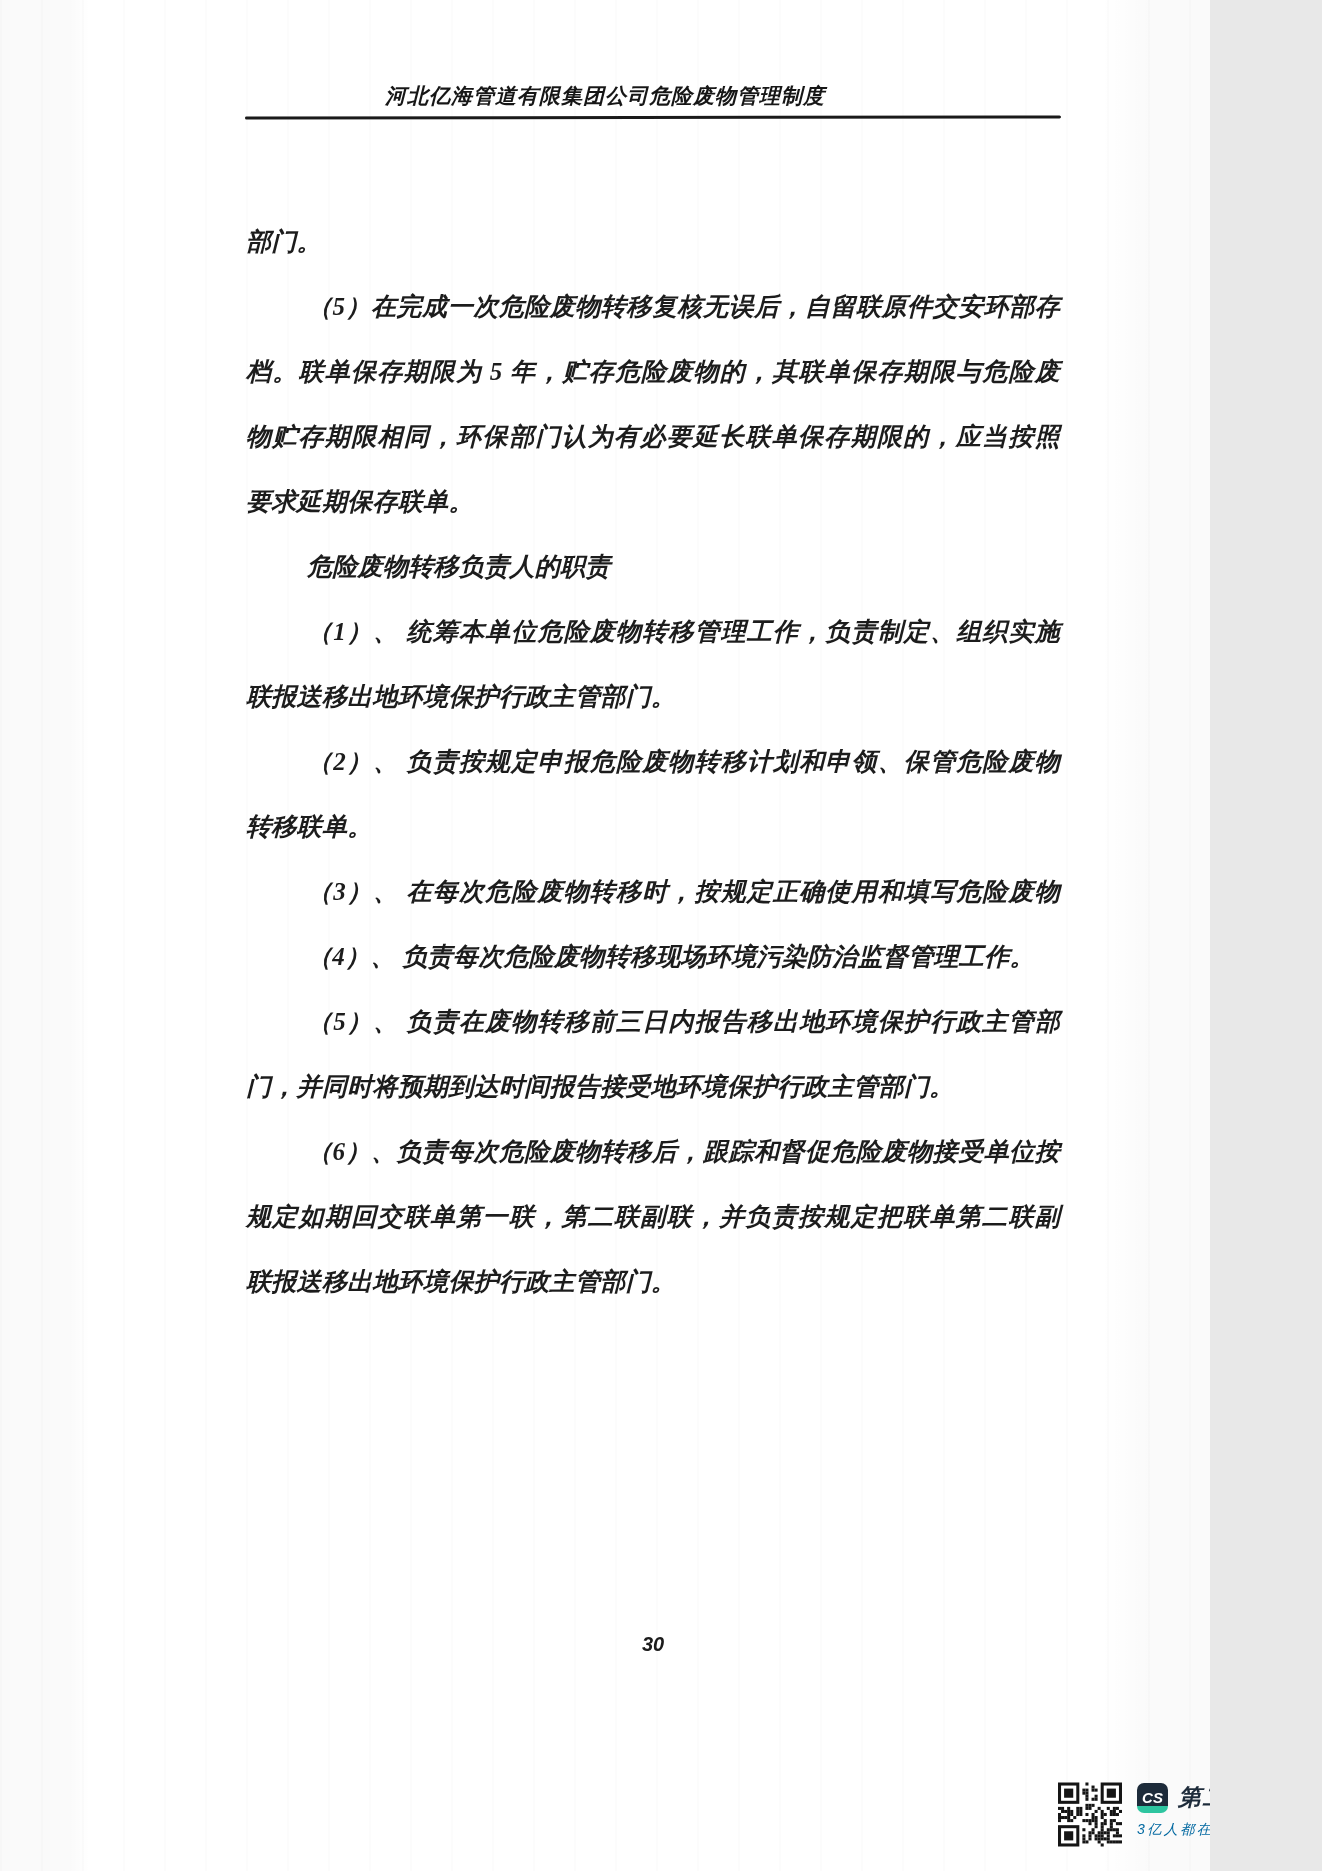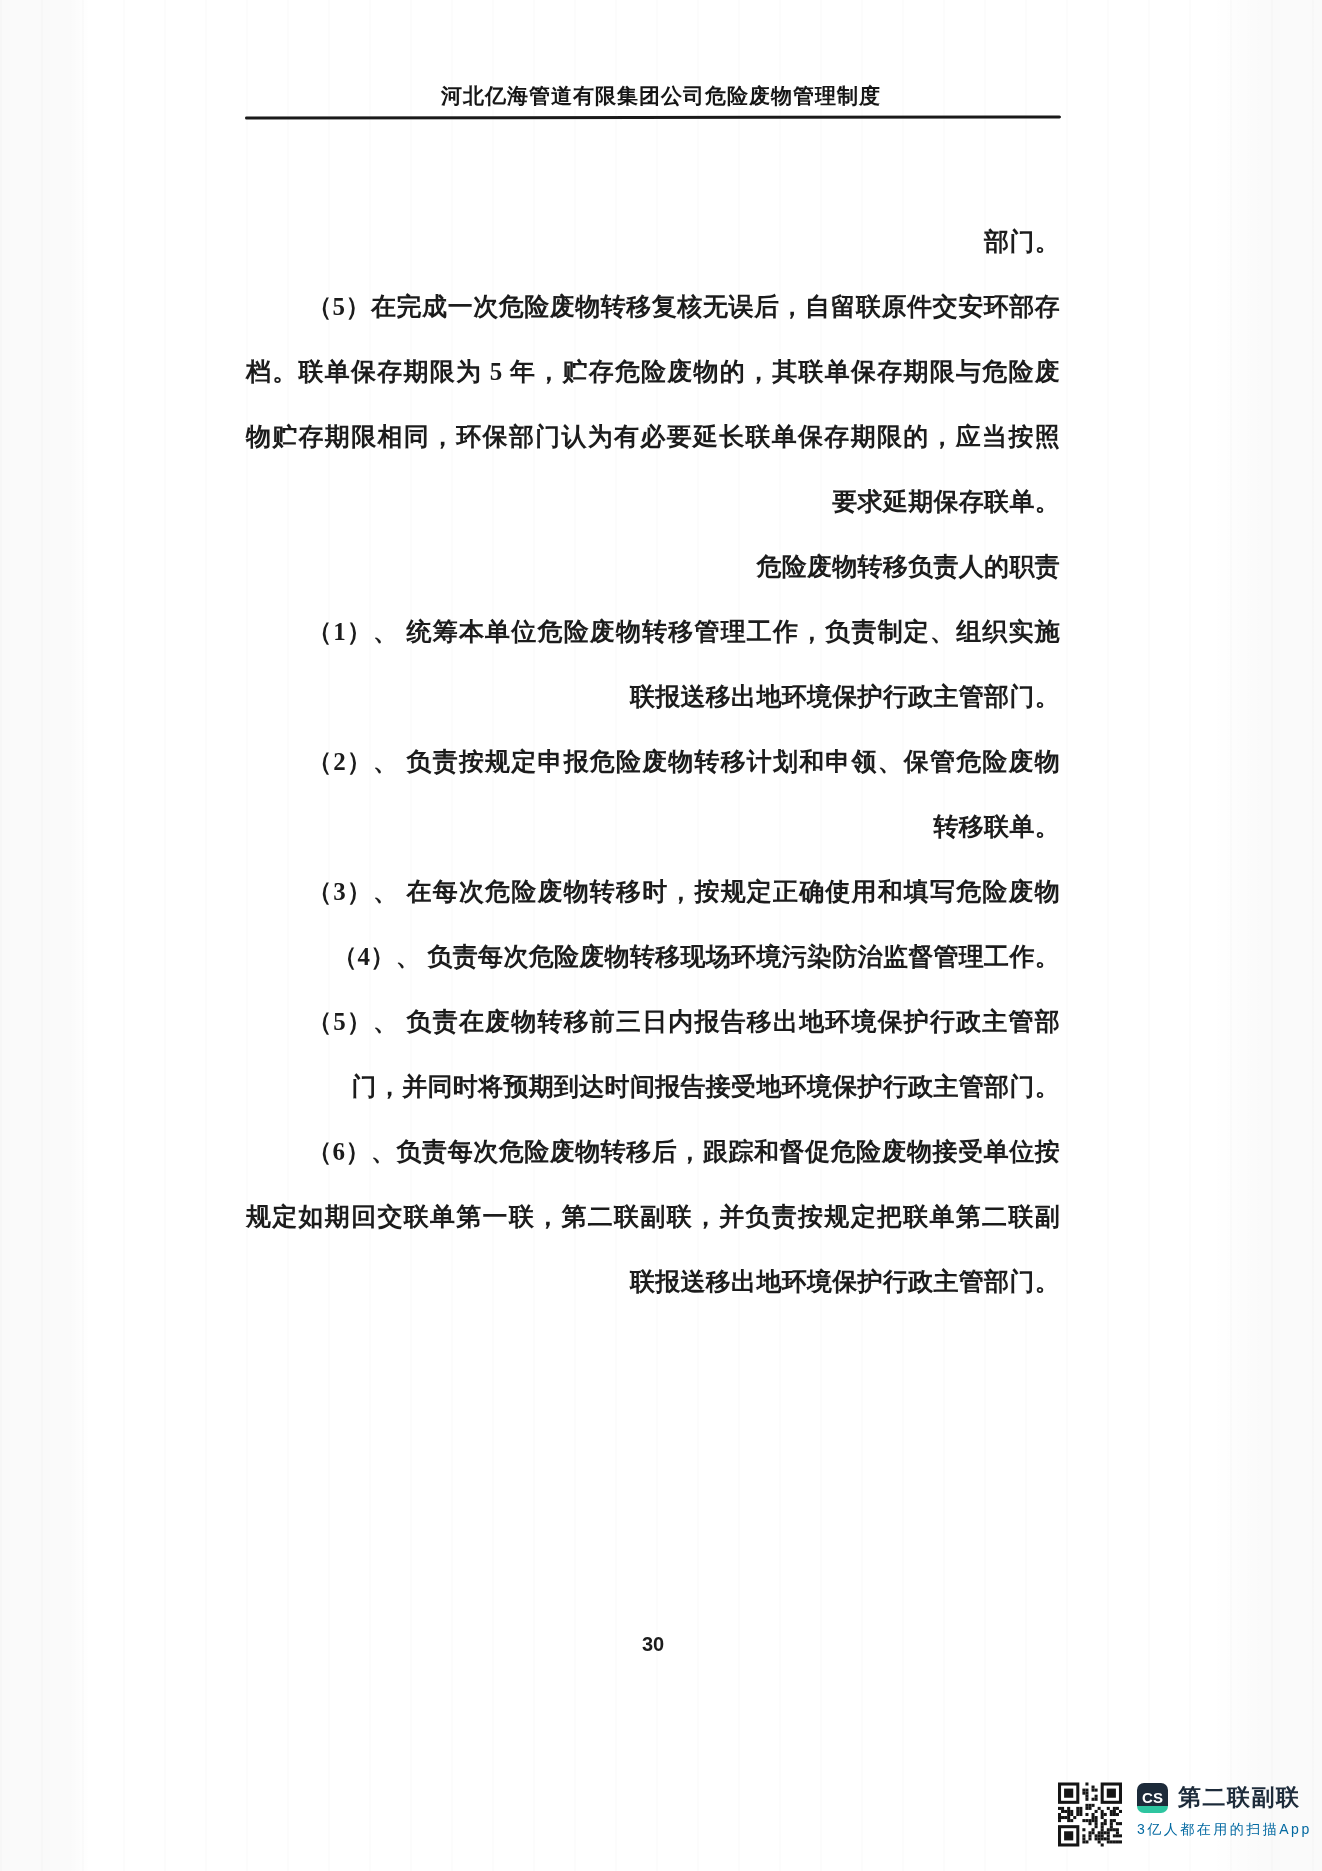--- a/index.html
+++ b/index.html
@@ -1,22 +1,23 @@
 <!DOCTYPE html>
 <html><head>
 <meta charset="utf-8">
 <style>
   html,body{margin:0;padding:0;background:#e8e8e8;}
   .page{
     position:relative;
-    width:1322px;height:1871px;
+    width:1210px;height:1871px;
     background:#ffffff;
     overflow:hidden;
     font-family:"Liberation Serif","DejaVu Serif",serif;
     color:#1c1c1c;
+    font-style:italic;
   }
   
   .scan-artifacts{
     position:absolute;inset:0;
     background:
       linear-gradient(90deg, rgba(0,0,0,0.018) 0 70px, rgba(0,0,0,0) 90px),
       linear-gradient(270deg, rgba(0,0,0,0.02) 0 60px, rgba(0,0,0,0) 110px),
       repeating-linear-gradient(90deg, rgba(0,0,0,0.012) 0 2px, rgba(0,0,0,0) 2px 41px);
     pointer-events:none;
   }
@@ -39,21 +40,21 @@
   }
   .doc-body{
     position:absolute;
     left:246px;top:209px;
     width:814px;
     font-size:25px;
     line-height:65px;
     font-weight:600;
     letter-spacing:0.3px;
   }
-  .doc-line{height:65px;text-align:right;}
+  .doc-line{height:65px;text-align:left;}
   .doc-line.justify{text-align:justify;text-align-last:justify;}
   .doc-line.indent{text-indent:61px;}
   .page-number{
     position:absolute;
     left:246px;top:1633px;
     width:814px;
     text-align:center;
     font-size:20px;
     font-weight:600;
     font-family:"Liberation Sans","DejaVu Sans",sans-serif;

